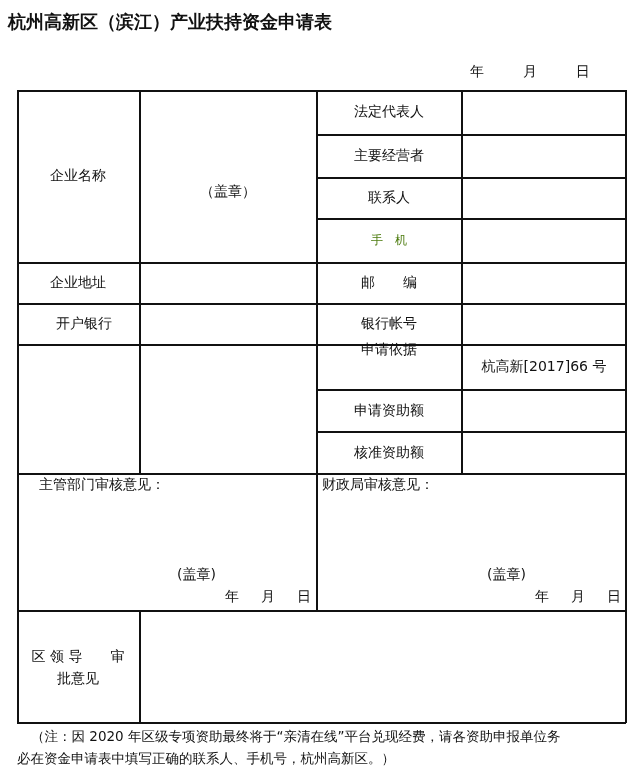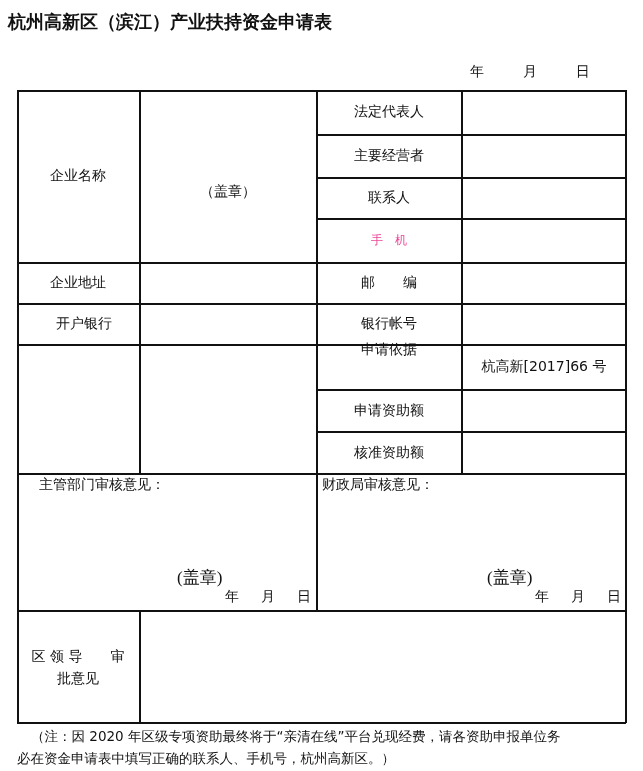--- a/index.html
+++ b/index.html
@@ -7,23 +7,23 @@
          font-family: "DejaVu Sans", sans-serif; color: #111; }
   .title { position: absolute; left: 0; width: 550px; top: 10px; text-align: left;
            font-family: "DejaVu Serif", serif; font-weight: bold; font-size: 18px; letter-spacing: 0px; margin-left: 8px; }
   .date-top { position: absolute; top: 63px; left: 470px; font-size: 14px; }
   .date-top span { display: inline-block; }
   .grid { position: absolute; left: 17px; top: 90px; width: 609px; height: 633px; }
   .line-h { position: absolute; height: 1.5px; background: #111; }
   .line-v { position: absolute; width: 1.5px; background: #111; }
   .cell { position: absolute; display: flex; align-items: center; justify-content: center;
           font-size: 14px; text-align: left; }
-  .cell.small { font-size: 12px; color: #ec4899; }
+  .cell.small { font-size: 12px; color: #4d7c0f; }
   .opinion-label { position: absolute; font-size: 14px; }
-  .stamp { position: absolute; font-size: 17px; font-family: Liberation Serif, serif; }
+  .stamp { position: absolute; font-size: 14px; }
   .date-line { position: absolute; font-size: 14px; }
   .date-line span { display: inline-block; }
   .note { position: absolute; left: 17px; top: 725px; width: 610px; font-size: 13.5px; line-height: 22px; }
   .note .l1 { padding-left: 14px; }
 </style>
 </head>
 <body>
 
 <div class="title">杭州高新区（滨江）产业扶持资金申请表</div>
 

